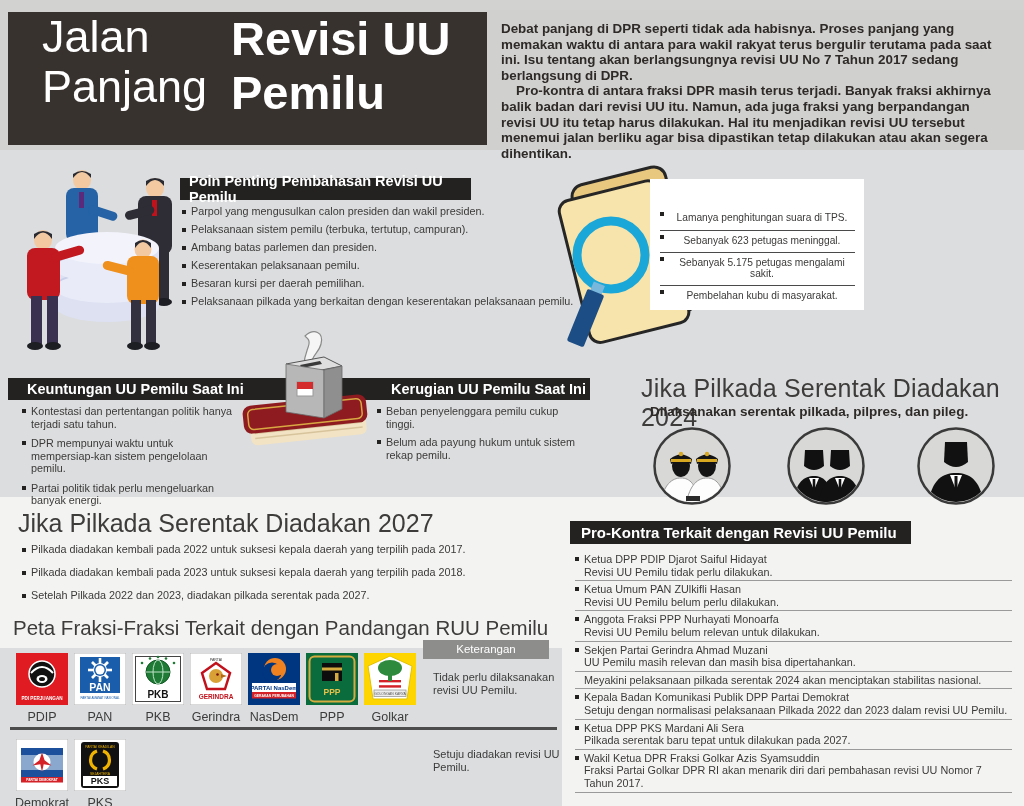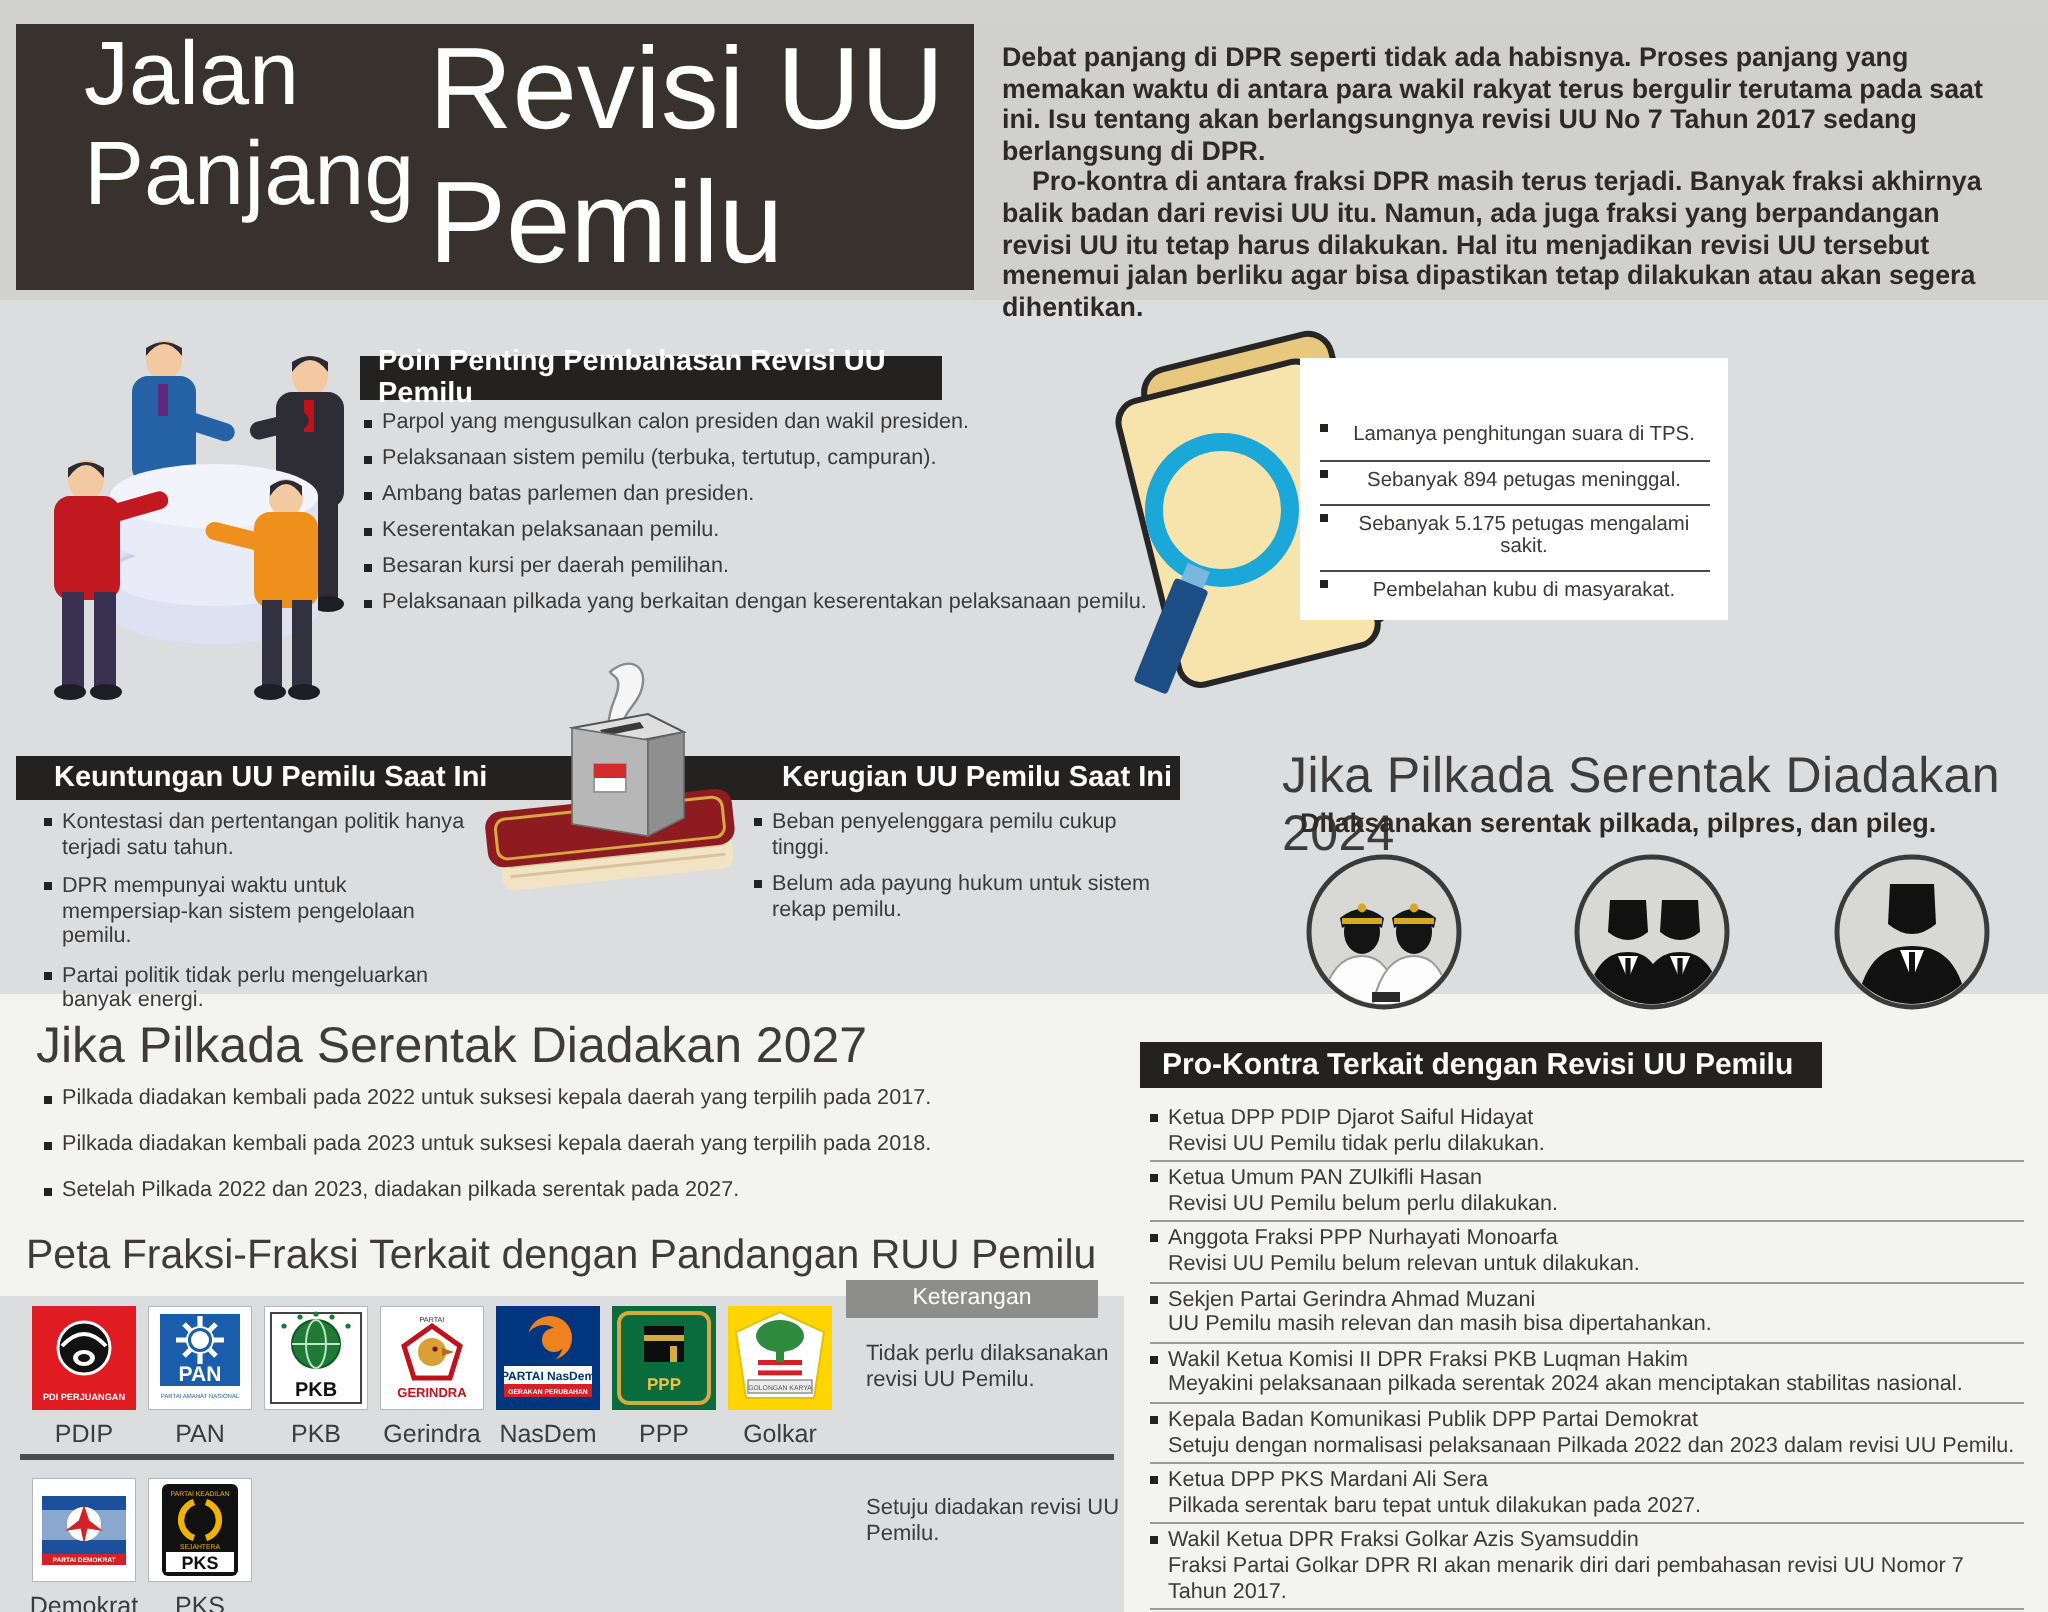--- a/index.html
+++ b/index.html
@@ -7,21 +7,21 @@
           font-family:"Liberation Sans",sans-serif;color:#3b3a39;}
   .abs{position:absolute;}
   
   .band-top{left:0;top:0;width:1024px;height:150px;background:#d2d2d1;}
   .panel-lower{left:0;top:497px;width:1024px;height:309px;background:#f3f3f2;}
   .panel-logos-bg{left:0;top:648px;width:562px;height:158px;background:#dcddde;}
   
   .title-box{left:8px;top:12px;width:479px;height:133px;background:#38322f;color:#fff;
              display:flex;justify-content:center;padding-left:34px;box-sizing:border-box;}
   .title1{font-size:45px;font-weight:400;line-height:1.1;}
-  .title2{font-size:58px;font-weight:400;line-height:1.15;}
+  .title2{font-size:47px;font-weight:700;line-height:1.15;}
   
   .intro{left:487px;top:10px;width:537px;height:140px;background:#d0d0cf;box-sizing:border-box;
          padding:11px 16px 8px 14px;font-size:13.4px;font-weight:700;line-height:15.6px;color:#2e2a28;}
   .intro p{margin:0;}
   .intro p.indent{text-indent:15px;}
   
   .bar{background:#232221;color:#fff;font-weight:700;display:flex;align-items:center;box-sizing:border-box;}
   .poin-bar{left:180px;top:178px;width:291px;height:22px;font-size:14.5px;padding-left:9px;}
   .pk-bar{left:570px;top:521px;width:341px;height:23px;font-size:15px;padding-left:11px;}
   
@@ -154,21 +154,21 @@
     <g transform="rotate(22 63 93)">
       <rect x="57" y="124" width="12" height="10" fill="#79b7dd"></rect>
       <rect x="54" y="133" width="18" height="56" rx="2" fill="#1d4d85"></rect>
     </g>
   </svg>
 
   <div class="abs eval-panel">
 
     <ul class="blist eval-list">
       <li>Lamanya penghitungan suara di TPS.</li>
-      <li>Sebanyak 894 petugas meninggal.</li>
+      <li>Sebanyak 623 petugas meninggal.</li>
       <li>Sebanyak 5.175 petugas mengalami sakit.</li>
       <li>Pembelahan kubu di masyarakat.</li>
     </ul>
   </div>
 
   <div class="abs kk-band">
     <span class="kk-title left">Keuntungan UU Pemilu Saat Ini</span>
     <span class="kk-title right">Kerugian UU Pemilu Saat Ini</span>
   </div>
   <ul class="abs blist keuntungan-list">
@@ -409,21 +409,20 @@
     </div>
     <div class="pk-item">
       <div class="pk-who">Anggota Fraksi PPP Nurhayati Monoarfa</div>
       <div class="pk-quote">Revisi UU Pemilu belum relevan untuk dilakukan.</div>
     </div>
     <div class="pk-item">
       <div class="pk-who">Sekjen Partai Gerindra Ahmad Muzani</div>
       <div class="pk-quote">UU Pemilu masih relevan dan masih bisa dipertahankan.</div>
     </div>
     <div class="pk-item">
-      <div class="pk-who">Wakil Ketua Komisi II DPR Fraksi PKB Luqman Hakim</div>
       <div class="pk-quote">Meyakini pelaksanaan pilkada serentak 2024 akan menciptakan stabilitas nasional.</div>
     </div>
     <div class="pk-item">
       <div class="pk-who">Kepala Badan Komunikasi Publik DPP Partai Demokrat</div>
       <div class="pk-quote">Setuju dengan normalisasi pelaksanaan Pilkada 2022 dan 2023 dalam revisi UU Pemilu.</div>
     </div>
     <div class="pk-item">
       <div class="pk-who">Ketua DPP PKS Mardani Ali Sera</div>
       <div class="pk-quote">Pilkada serentak baru tepat untuk dilakukan pada 2027.</div>
     </div>

